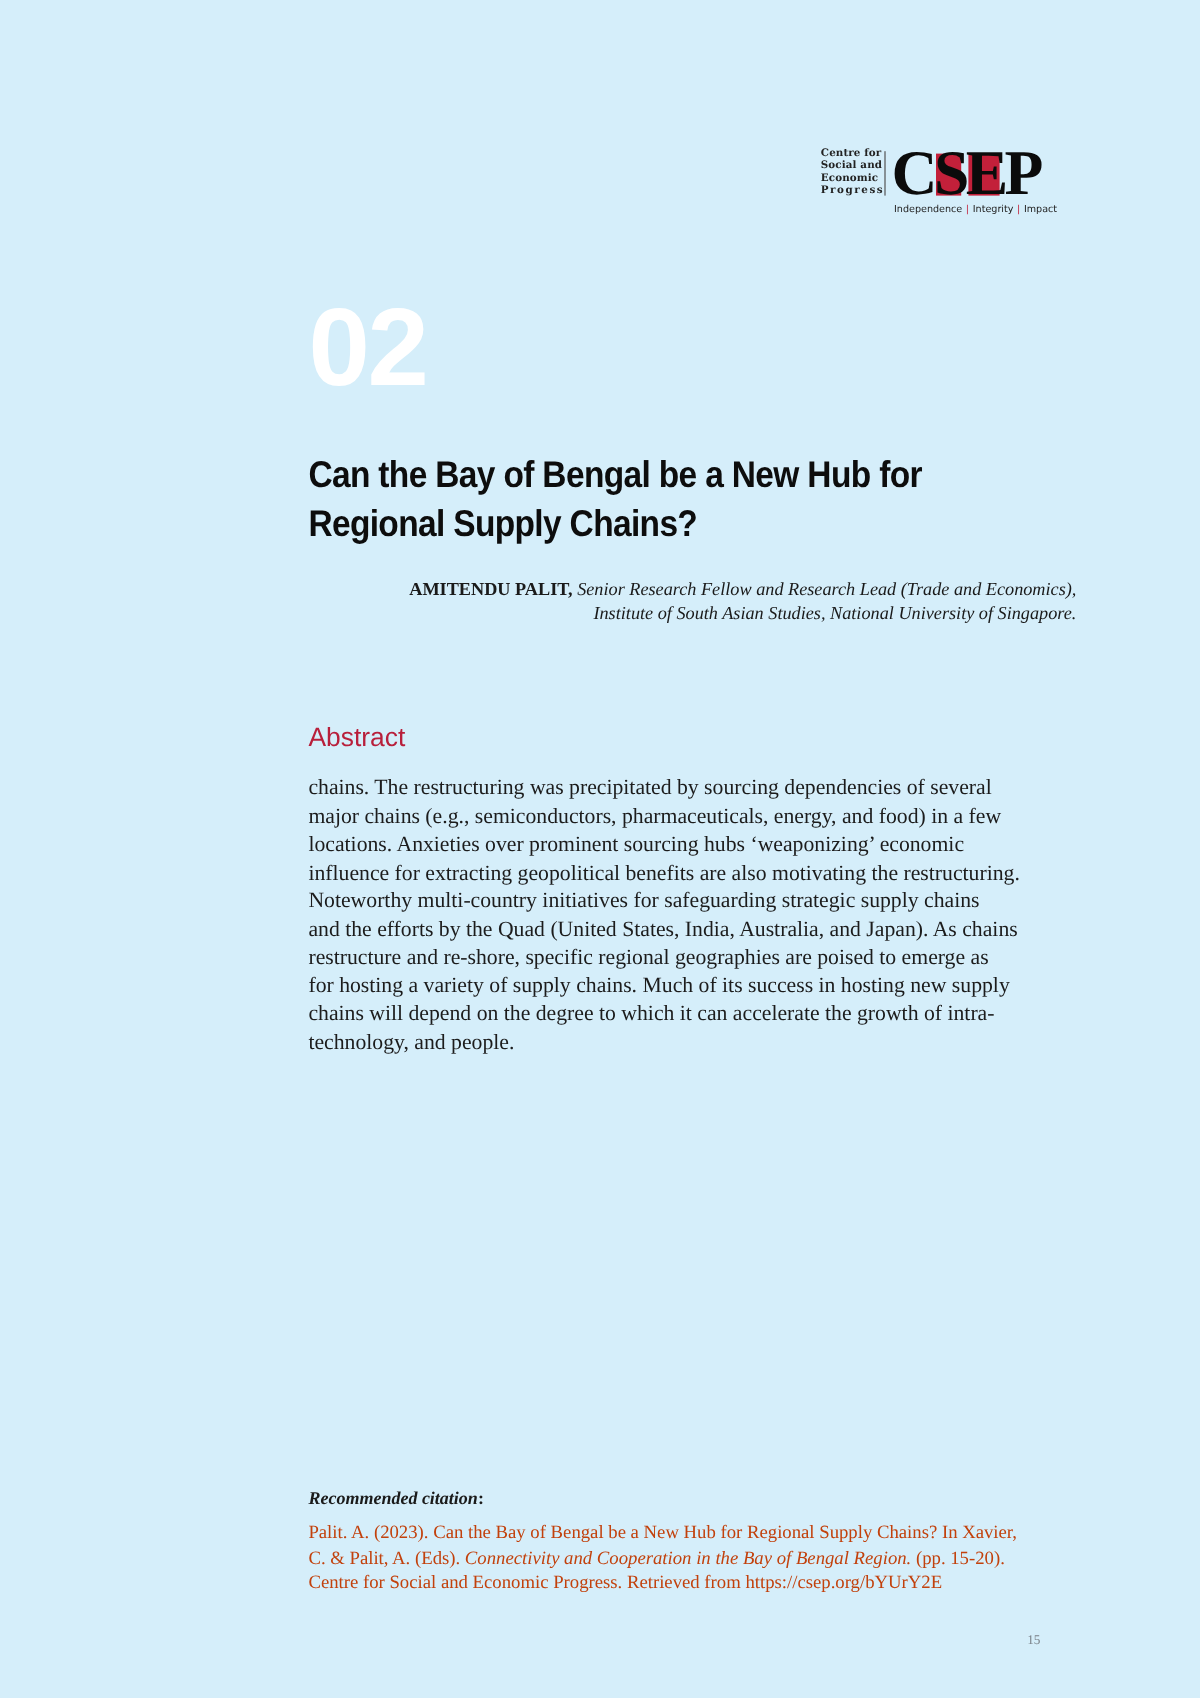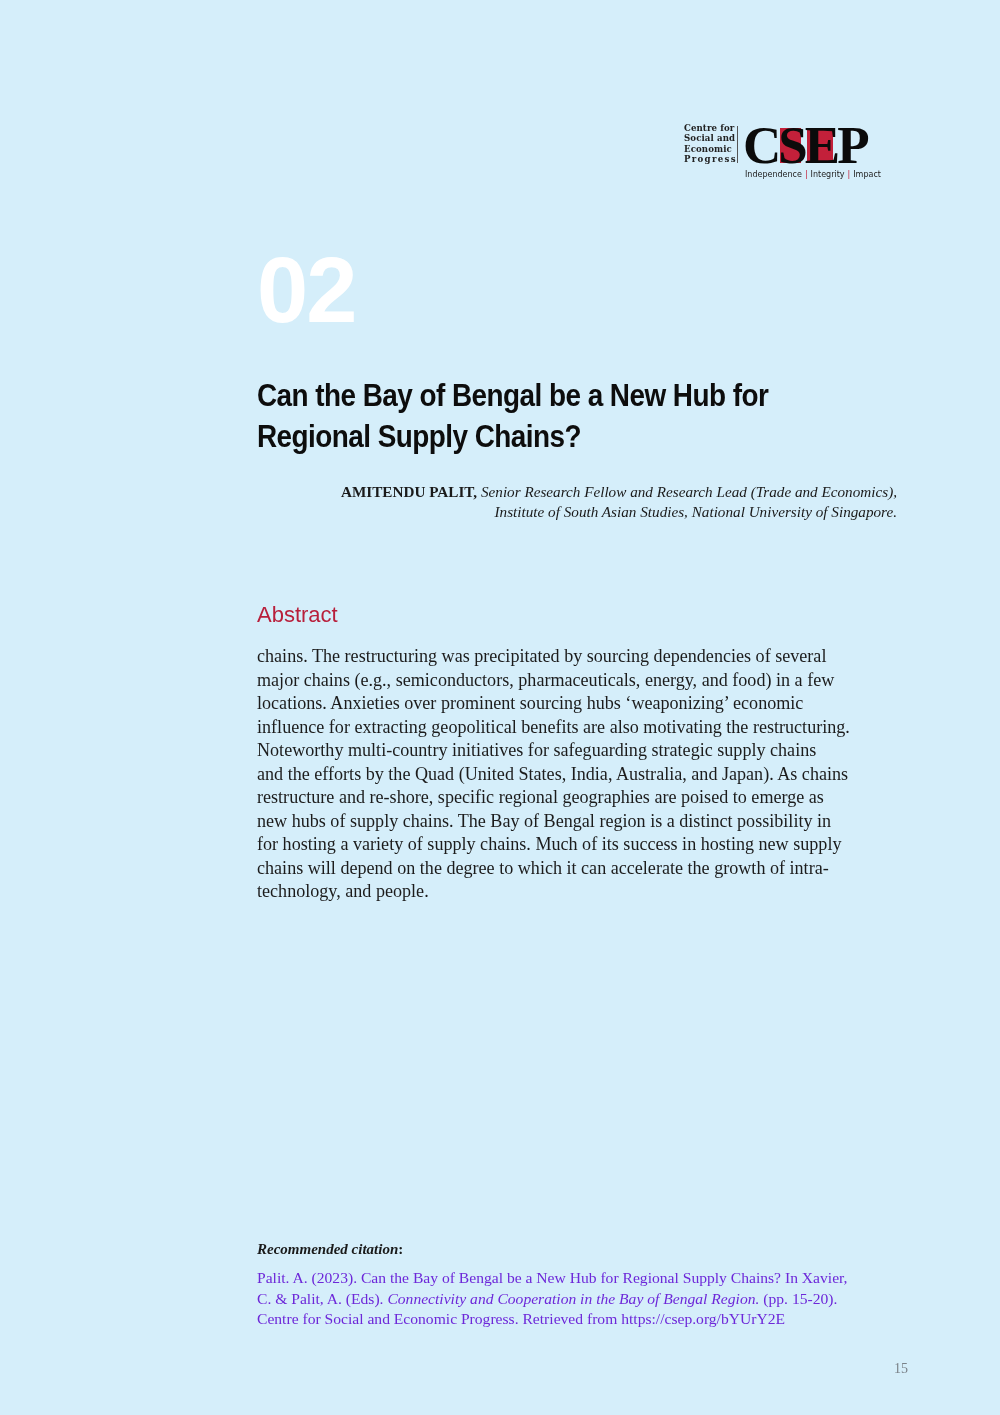--- a/index.html
+++ b/index.html
@@ -66,27 +66,27 @@
     font-size: 18.1px; line-height: 23.5px; color: #1c1c1c;
   }
   .abstract-body .ln { display: block; white-space: nowrap; }
 
   .cite-label {
     position: absolute; left: 257px; top: 1241px;
     font-size: 15px; font-style: italic; font-weight: bold; color: #1a1a1a;
   }
   .cite-body {
     position: absolute; left: 257px; top: 1268px; width: 650px;
-    font-size: 15.6px; line-height: 20.5px; color: #6d28d9;
+    font-size: 15.6px; line-height: 20.5px; color: #c2410c;
   }
   .cite-body .ln { display: block; white-space: nowrap; }
   .cite-body i { font-style: italic; }
   .page-number {
-    position: absolute; left: 894px; top: 1361px;
-    font-size: 14px; color: #7a8188;
+    position: absolute; left: 856px; top: 1361px;
+    font-size: 11px; color: #7a8188;
   }
 </style>
 </head>
 <body>
 
 <div class="logo">
   <div class="logo-org">
     <div>Centre for</div>
     <div>Social and</div>
     <div>Economic</div>
@@ -117,21 +117,20 @@
 <h2 class="abstract-heading" style="margin:0;font-weight:normal">Abstract</h2>
 
 <div class="abstract-body">
   <span class="ln">chains. The restructuring was precipitated by sourcing dependencies of several</span>
   <span class="ln">major chains (e.g., semiconductors, pharmaceuticals, energy, and food) in a few</span>
   <span class="ln">locations. Anxieties over prominent sourcing hubs ‘weaponizing’ economic</span>
   <span class="ln">influence for extracting geopolitical benefits are also motivating the restructuring.</span>
   <span class="ln">Noteworthy multi-country initiatives for safeguarding strategic supply chains</span>
   <span class="ln">and the efforts by the Quad (United States, India, Australia, and Japan). As chains</span>
   <span class="ln">restructure and re-shore, specific regional geographies are poised to emerge as</span>
-  <span class="ln">new hubs of supply chains. The Bay of Bengal region is a distinct possibility in</span>
   <span class="ln">for hosting a variety of supply chains. Much of its success in hosting new supply</span>
   <span class="ln">chains will depend on the degree to which it can accelerate the growth of intra-</span>
   <span class="ln">technology, and people.</span>
 </div>
 
 <div class="cite-label">
   <span>Recommended citation</span><span style="font-style:normal">:</span>
 </div>
 
 <div class="cite-body">

